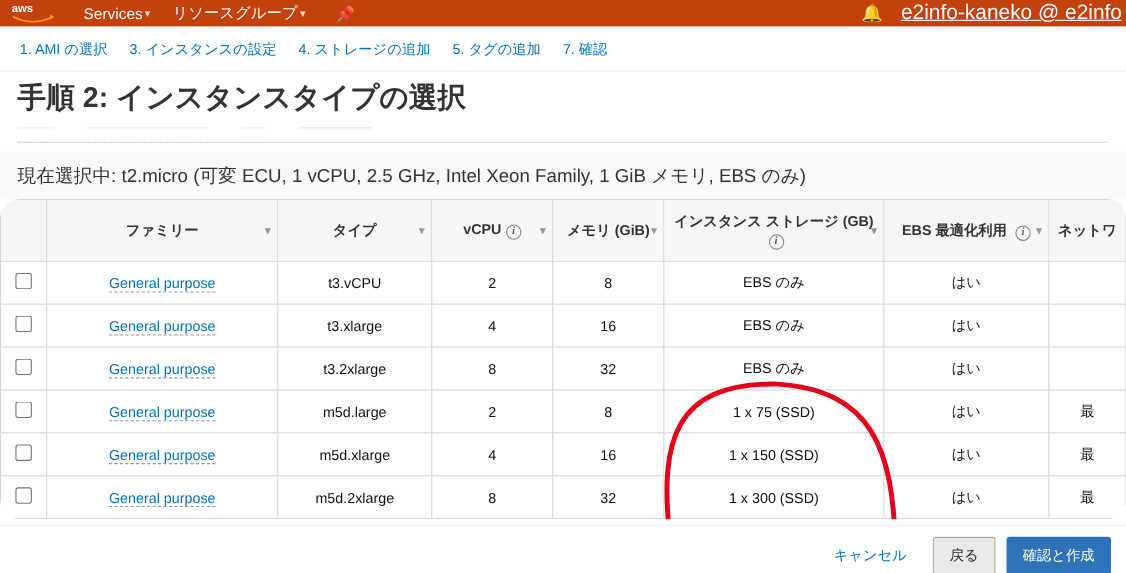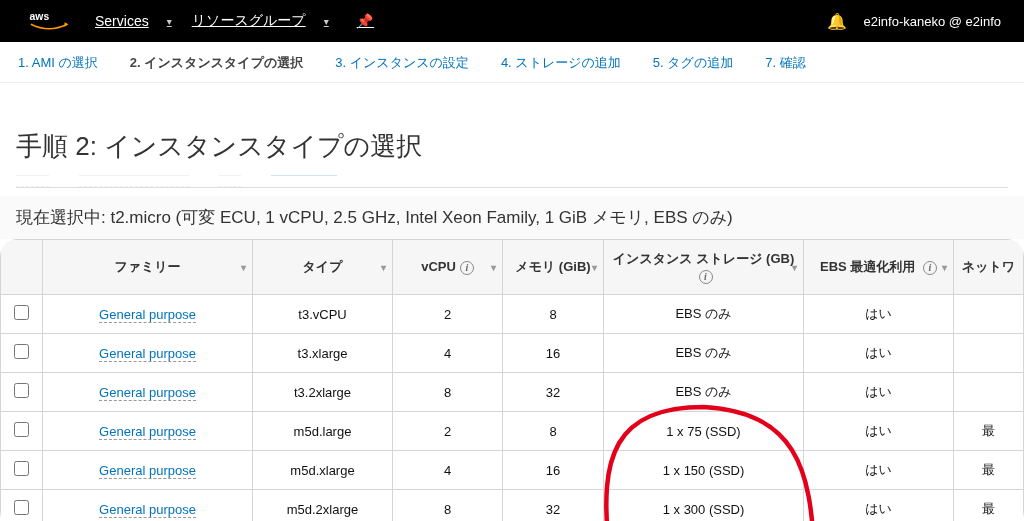--- a/index.html
+++ b/index.html
@@ -1,32 +1,32 @@
 <!DOCTYPE html>
 <html><head>
 <meta charset="utf-8">
 <style>
   * { box-sizing: border-box; margin: 0; padding: 0; }
   body { font-family: "Amazon Ember", "Helvetica Neue", Arial, sans-serif; font-size: 13px; color: #111; width: 1024px; background: #fff; position: relative; }
 
-  .topbar { background: #000000; color: #fff; height: 42px; display: flex; align-items: center; padding: 0 23px; }
+  .topbar { background: #c2410c; color: #fff; height: 24px; display: flex; align-items: center; padding: 0 4px; }
   .logo { margin: 0 16px 0 6px; }
   .logo svg { display: block; }
-  .topitem { color: #fff; font-size: 14px; padding: 0 10px; display: inline-flex; align-items: center; gap: 18px; cursor: pointer; text-decoration: underline; }
+  .topitem { color: #fff; font-size: 14px; padding: 0 10px; display: inline-flex; align-items: center; gap: 2px; cursor: pointer; }
   .topitem .small-chev { font-size: 10px; opacity: .8; }
   .pin-icon { margin-left: 8px; font-size: 14px; color: #fff; }
   .tb-spacer { flex: 1; }
   .bell-icon { font-size: 16px; margin-right: 16px; }
-  .acct { font-size: 13px; color: #fff; }
-
-  .wizard-steps { display: flex; gap: 32px; padding: 12px 18px 10px; font-size: 13px; border-bottom: 1px solid #eee; }
+  .acct { font-size: 19px; color: #fff; text-decoration: underline; }
+
+  .wizard-steps { display: flex; gap: 20px; padding: 12px 18px 10px; font-size: 13px; border-bottom: 1px solid #eee; }
   .step { color: #0073bb; cursor: pointer; }
   .step.active { color: #444; font-weight: 600; }
 
-  .page-title { font-size: 26px; font-weight: 400; color: #333; padding: 6px 16px 4px; margin-top: 40px; }
+  .page-title { font-size: 26px; font-weight: 700; color: #333; padding: 6px 16px 4px; }
   .blurred-row { height: 20px; border-bottom: 1px solid #ddd; margin: 0 16px 8px; display: flex; gap: 30px; color: #bbb; font-size: 11px; }
   .blurred-row span { border-bottom: 1px dashed #ccc; opacity: .3; }
 
   .sel-banner { background: #fafafa; padding: 10px 16px; font-size: 17px; color: #333; }
 
   .table-wrap { overflow: hidden; position: relative; border-radius: 18px; }
   table { border-collapse: collapse; width: 100%; table-layout: fixed; }
   th, td { border: 1px solid #d5d5d5; padding: 10px 6px; text-align: center; font-size: 13px; }
   th { background: #f6f6f6; font-weight: 600; color: #333; position: relative; }
   th .sort { position: absolute; right: 6px; top: 50%; transform: translateY(-50%); color: #999; font-size: 10px; }
@@ -71,21 +71,20 @@
     <span class="small-chev">▾</span>
   </span>
   <span class="topitem pin-icon">📌</span>
   <span class="tb-spacer"></span>
   <span class="bell-icon">🔔</span>
   <span class="acct">e2info-kaneko @ e2info</span>
 </div>
 
 <div class="wizard-steps">
   <span class="step">1. AMI の選択</span>
-  <span class="step active">2. インスタンスタイプの選択</span>
   <span class="step">3. インスタンスの設定</span>
   <span class="step">4. ストレージの追加</span>
   <span class="step">5. タグの追加</span>
   <span class="step">7. 確認</span>
 </div>
 
 <h1 class="page-title">手順 2: インスタンスタイプの選択</h1>
 
 <div class="blurred-row">
   <span>———</span>

